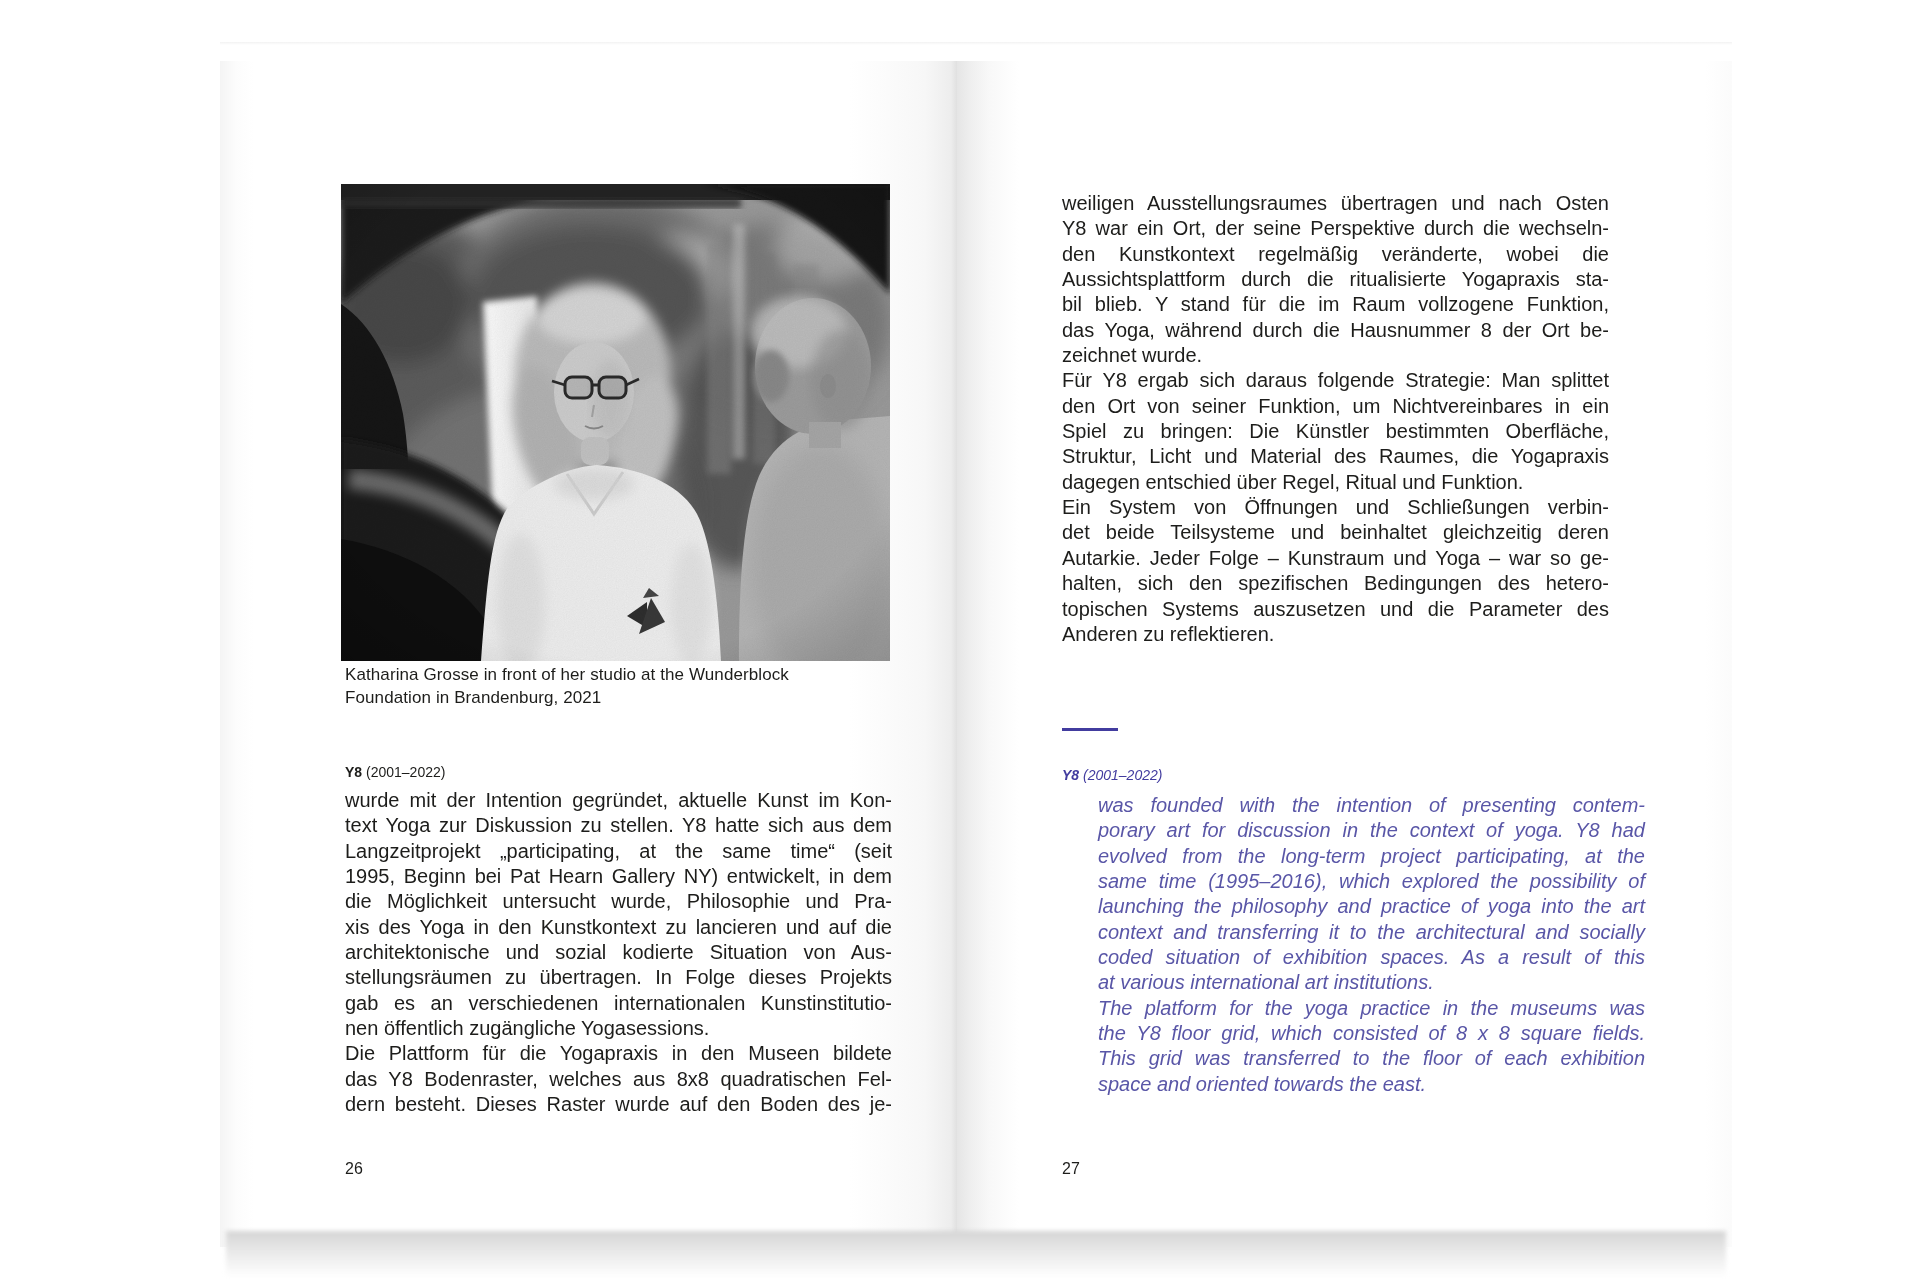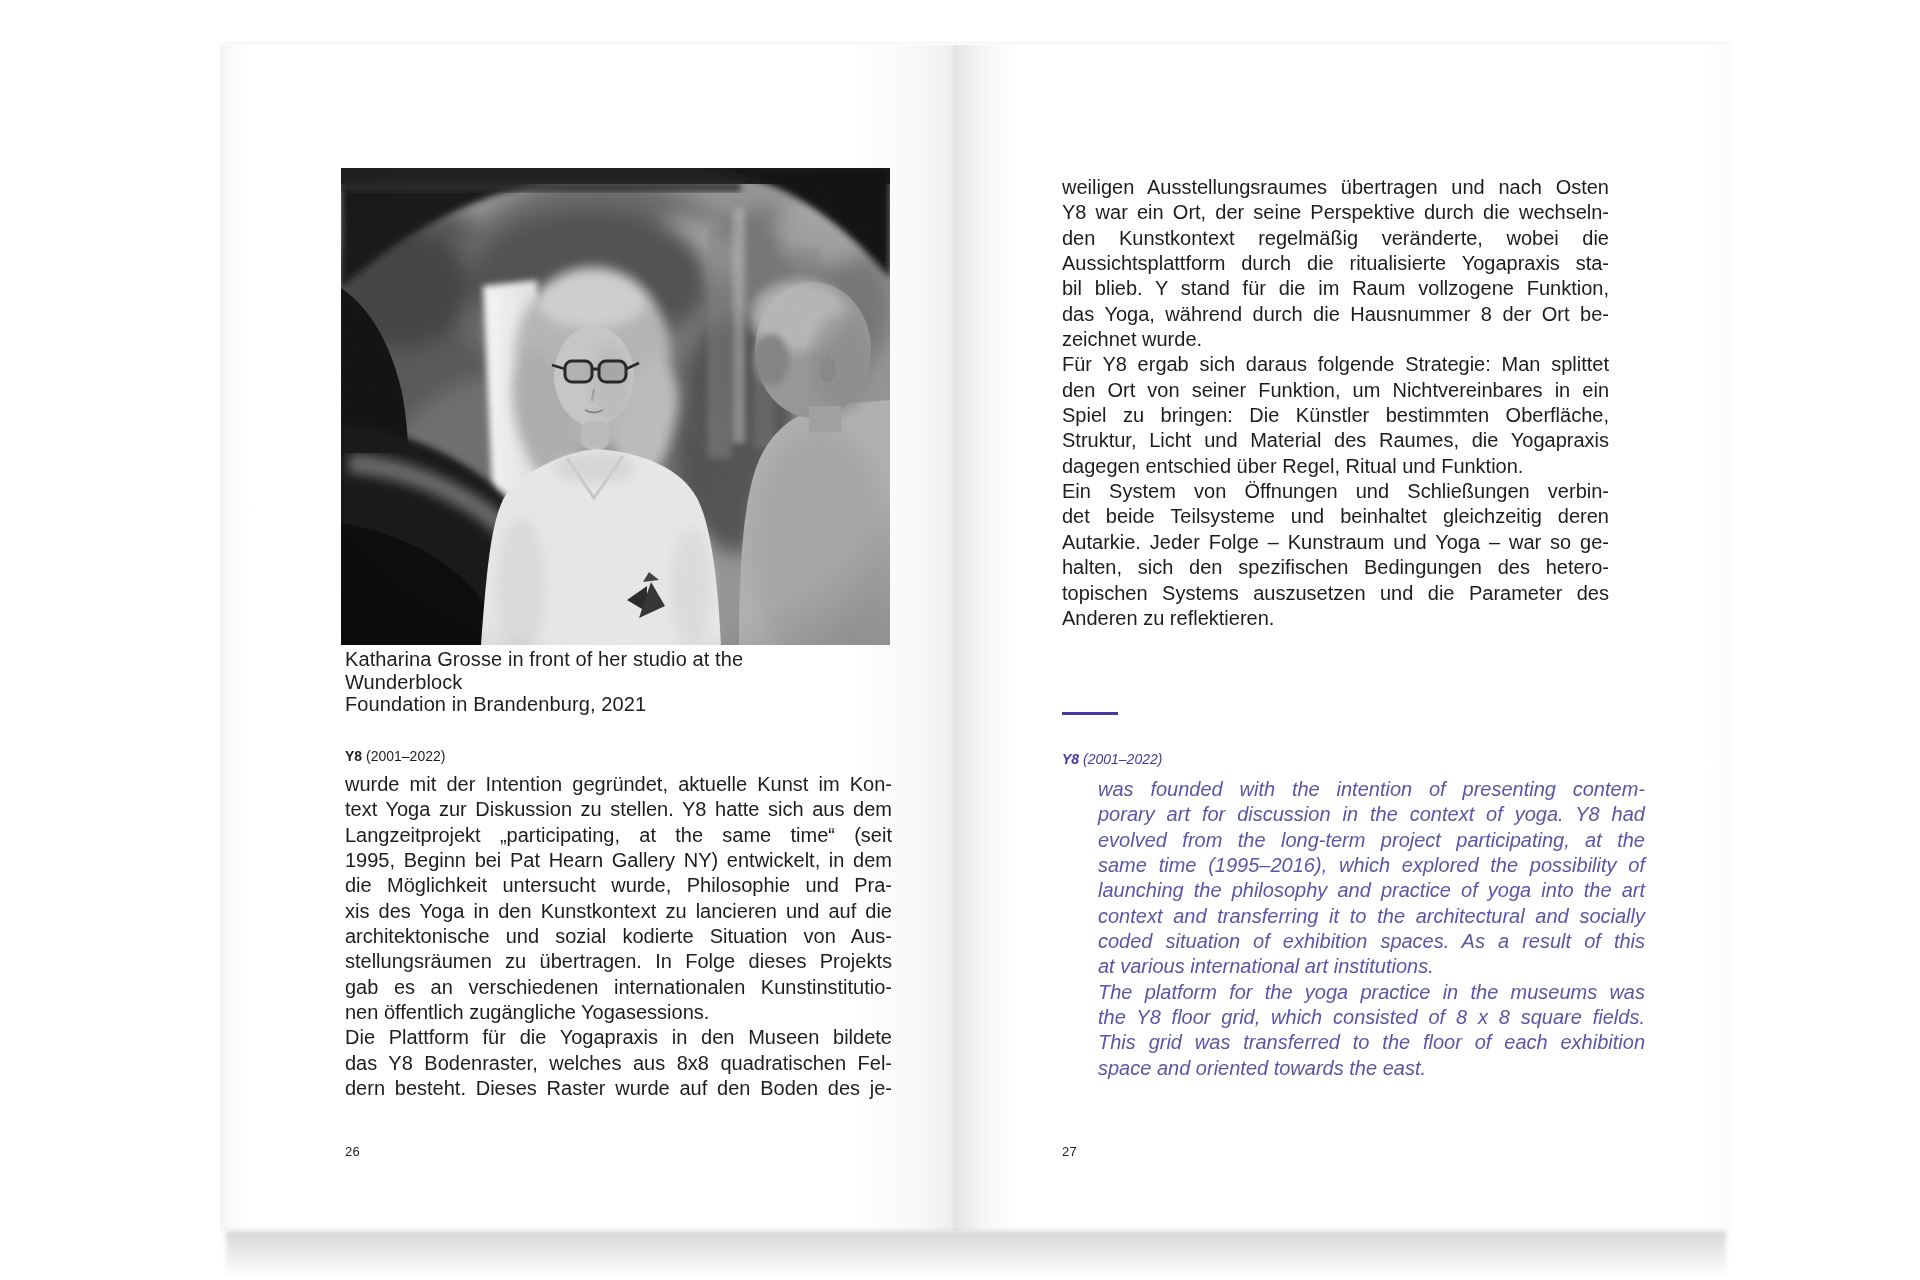--- a/index.html
+++ b/index.html
@@ -5,46 +5,46 @@
   html,body{margin:0;padding:0;}
   body{
     width:1920px;height:1280px;position:relative;overflow:hidden;
     background:#ffffff;
     font-family:"Liberation Sans",sans-serif;
     color:var(--c-text,#1d1d1b);
   }
   .book{position:absolute;left:220px;top:45px;width:1512px;height:1186px;}
   .book::before{content:"";position:absolute;left:0;right:0;top:-3px;height:3px;
     background:linear-gradient(to bottom,rgba(0,0,0,0.05),rgba(0,0,0,0));}
-  .page{position:absolute;top:0;height:1186px;}
+  .page{position:absolute;top:16px;height:1186px;}
   .page-left{left:0;width:737px;
     background:linear-gradient(to right,#f4f4f4 0px,#fcfcfc 16px,#ffffff 34px,#ffffff 630px,#f7f7f7 705px,#ededed 731px,#e0e0e0 737px);}
   .page-right{left:737px;width:775px;
     background:linear-gradient(to right,#e5e5e5 0px,#efefef 14px,#f8f8f8 32px,#ffffff 62px,#ffffff 748px,#fbfbfb 775px);}
   .book-shadow{position:absolute;left:6px;right:6px;top:1186px;height:46px;
     background:linear-gradient(to bottom,#d5d5d5 0%,#e7e7e7 40%,rgba(255,255,255,0) 100%);
     filter:blur(2px);}
   .photo{position:absolute;left:121px;top:123px;width:549px;height:477px;margin:0;overflow:hidden;}
   .photo svg{display:block;width:100%;height:100%;}
   .caption{position:absolute;left:125px;top:603px;width:490px;
-    font-size:20px;line-height:22.5px;letter-spacing:0.1px;}
+    font-size:17px;line-height:22.5px;letter-spacing:0.1px;}
   .caption .line{text-align:left;text-align-last:left;}
   .heading{position:absolute;margin:0;font-size:14px;font-weight:400;line-height:25px;}
   .heading b{font-weight:700;}
   .heading.de{left:125px;top:699px;}
   .heading.en{left:105px;top:702px;color:var(--c-accent_heading,#423c9f);font-style:italic;}
   .textblock{position:absolute;width:547px;font-size:20px;line-height:25.35px;}
   .textblock .line{text-align:justify;text-align-last:justify;}
   .textblock .line.last{text-align-last:left;}
   .textblock.de-left{left:125px;top:727px;}
   .textblock.de-right{left:105px;top:130px;}
   .textblock.en{left:105px;top:732px;color:var(--c-accent_body,#5956a7);font-style:italic;margin-left:36px;}
   .divider{position:absolute;left:105px;top:667px;width:56px;height:3px;
     background:var(--c-accent_heading,#423c9f);}
-  .pagenum{position:absolute;top:1099px;font-size:13px;letter-spacing:0.2px;text-align:right;}
+  .pagenum{position:absolute;top:1099px;font-size:16px;letter-spacing:0.2px;text-align:right;}
   .page-left .pagenum{left:125px;}
   .page-right .pagenum{left:105px;}
 </style>
 </head>
 <body>
 
 <div class="book">
 
   <div class="page page-left">
 

